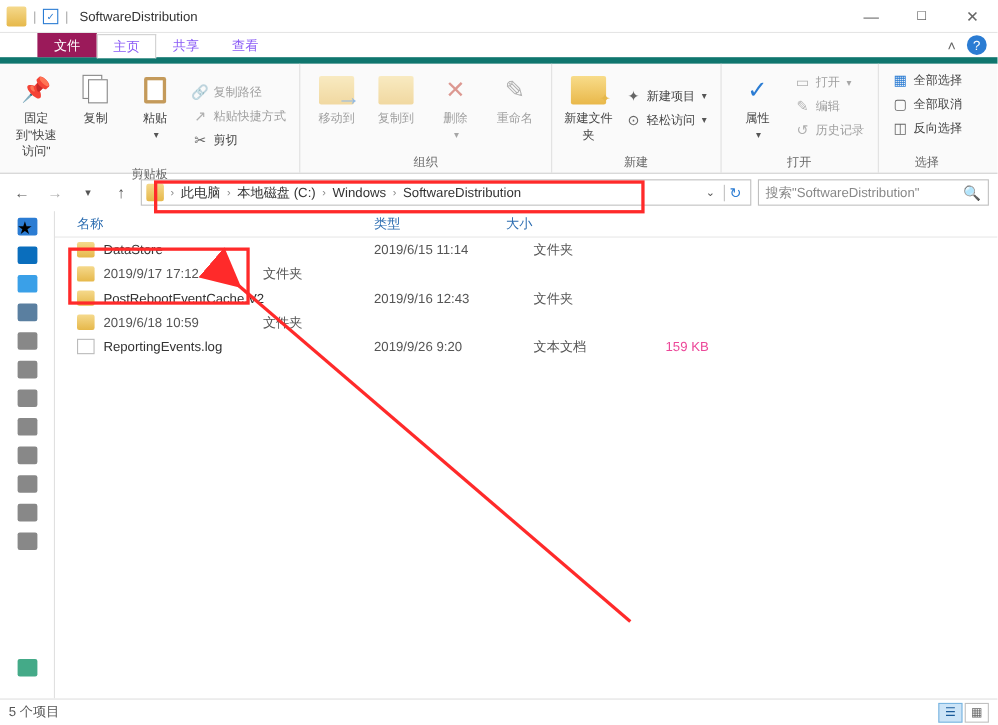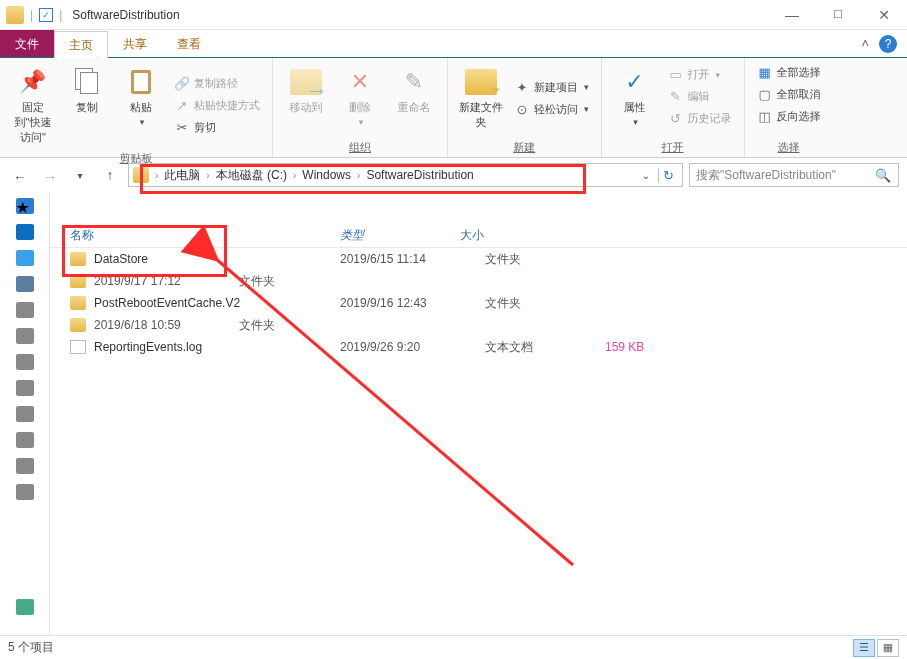--- a/index.html
+++ b/index.html
@@ -8,33 +8,33 @@
     
     .titlebar { height: 30px; display: flex; align-items: center; background: #fff; border-bottom: 1px solid #e5e5e5; }
     .titlebar .qat { display: flex; align-items: center; gap: 4px; padding: 0 6px; }
     .titlebar .qat .folder-ico { width: 18px; height: 18px; background: linear-gradient(#f5d98c,#e6b84a); border-radius: 2px; position: relative; }
     .titlebar .qat .sep { color: #aaa; font-size: 12px; margin: 0 2px; }
     .titlebar .title { font-size: 12px; color: #333; margin-left: 4px; }
     .winbtns { margin-left: auto; display: flex; }
     .winbtns div { width: 46px; height: 30px; display: flex; align-items: center; justify-content: center; color: #666; font-size: 14px; }
 
     
-    .ribbon-tabs { height: 28px; display: flex; align-items: stretch; border-bottom: 1px solid #0f766e; background: #fff; }
-    .ribbon-tabs .tab { padding: 0 14px; display: flex; align-items: center; font-size: 12px; color: #a16207; border: 1px solid transparent; border-bottom: none; }
+    .ribbon-tabs { height: 28px; display: flex; align-items: stretch; border-bottom: 6px solid #0f766e; background: #fff; padding-left: 34px; }
+    .ribbon-tabs .tab { padding: 0 14px; display: flex; align-items: center; font-size: 12px; color: #8b5cf6; border: 1px solid transparent; border-bottom: none; }
     .ribbon-tabs .tab.file { background: #9b1a5a; color: #fff; }
     .ribbon-tabs .tab.active { border-color: #d0d0d0; background: #fff; position: relative; top: 1px; }
     .ribbon-right { margin-left: auto; display: flex; align-items: center; gap: 10px; padding-right: 10px; }
     .ribbon-right span { color: #666; font-size: 13px; }
     .ribbon-right .help { width: 18px; height: 18px; border-radius: 50%; background: #2b7cd3; color: #fff; font-size: 12px; display: flex; align-items: center; justify-content: center; }
 
     
     .ribbon { height: 100px; background: #fafafa; border-bottom: 1px solid #d0d0d0; display: flex; }
     .rgroup { border-right: 1px solid #e0e0e0; padding: 4px 8px 2px 8px; display: flex; flex-direction: column; justify-content: space-between; }
     .rgroup .btns { display: flex; gap: 4px; }
-    .rgroup .label { font-size: 11px; color: #666; text-align: center; padding-top: 2px; text-decoration: underline; }
+    .rgroup .label { font-size: 11px; color: #666; text-align: center; padding-top: 2px; }
     .bigbtn { width: 50px; display: flex; flex-direction: column; align-items: center; gap: 2px; padding: 4px 2px; font-size: 11px; color: #444; text-align: center; }
     .bigbtn .ico { width: 32px; height: 32px; display: flex; align-items: center; justify-content: center; font-size: 22px; color: #666; }
     .smbtn { display: flex; align-items: center; gap: 4px; font-size: 11px; color: #444; padding: 2px 4px; }
     .smbtn .ico { width: 16px; height: 16px; display: inline-flex; align-items: center; justify-content: center; font-size: 13px; color: #666; }
     .stack { display: flex; flex-direction: column; gap: 2px; justify-content: center; }
     .folder-big { width: 32px; height: 26px; background: linear-gradient(#f8dc8a,#e9b84a); border-radius: 2px; position: relative; }
 
     
     .navrow { height: 34px; display: flex; align-items: center; gap: 6px; padding: 4px 8px; }
     .navrow .navbtn { width: 24px; height: 24px; display: flex; align-items: center; justify-content: center; color: #555; font-size: 14px; }
@@ -44,26 +44,26 @@
     .address .sep { color: #888; font-size: 10px; }
     .address .dropdown { margin-left: auto; color: #555; font-size: 10px; padding: 0 6px; }
     .address .refresh { color: #2b7cd3; font-size: 13px; padding: 0 4px; border-left: 1px solid #c0c0c0; }
     .search { width: 210px; height: 24px; border: 1px solid #c0c0c0; display: flex; align-items: center; font-size: 12px; color: #888; padding: 0 6px; }
     .search .sico { margin-left: auto; color: #555; font-size: 13px; }
 
     
     .content { display: flex; height: calc(659px - 30px - 28px - 100px - 34px - 24px); }
     .side { width: 50px; border-right: 1px solid #e0e0e0; background: #fff; display: flex; flex-direction: column; align-items: center; padding-top: 6px; gap: 10px; overflow: hidden; }
     .side .sitem { width: 18px; height: 16px; border-radius: 2px; }
-    .main { flex: 1; position: relative; overflow: hidden; margin-top: 32px; }
+    .main { flex: 1; position: relative; overflow: hidden; }
     .cols { display: flex; height: 24px; align-items: center; border-bottom: 1px solid #e8e8e8; font-size: 12px; color: #2b6cb0; padding-left: 20px; }
     .cols div { }
     .col-name { width: 270px; }
     .col-date { width: 145px; }
-    .col-type { width: 120px; font-style: italic; }
+    .col-type { width: 120px; }
     .col-size { width: 100px; }
     .row { display: flex; align-items: center; height: 22px; font-size: 12px; color: #333; padding-left: 20px; }
     .row .ico { width: 16px; height: 14px; margin-right: 8px; }
     .row .ico.folder { background: linear-gradient(#f5d98c,#e6b84a); border-radius: 2px; }
     .row .ico.file { background: #fff; border: 1px solid #bbb; position: relative; }
     .row .name { width: 246px; }
     .row .date { width: 145px; color: #555; }
     .row .type { width: 120px; color: #555; }
     .row .size { width: 100px; color: #ec4899; }
 
@@ -153,20 +153,26 @@
 
   <div class="rgroup">
     <div class="btns">
       <div class="bigbtn disabled">
           <span class="ico">
             <span class="folder-big" style="position:relative;">
               <span style="position:absolute;right:-6px;top:6px;color:#2b7cd3;">→</span>
             </span>
           </span>
           <span>移动到</span>
+        </div>
+      <div class="bigbtn disabled">
+          <span class="ico">
+            <span class="folder-big"></span>
+          </span>
+          <span>复制到</span>
         </div>
       <div class="bigbtn disabled">
           <span class="ico" style="color:#c0392b;">✕</span>
           <span>删除</span>
           <span class="chev">▾</span>
         </div>
       <div class="bigbtn disabled">
           <span class="ico">✎</span>
           <span>重命名</span>
         </div>

